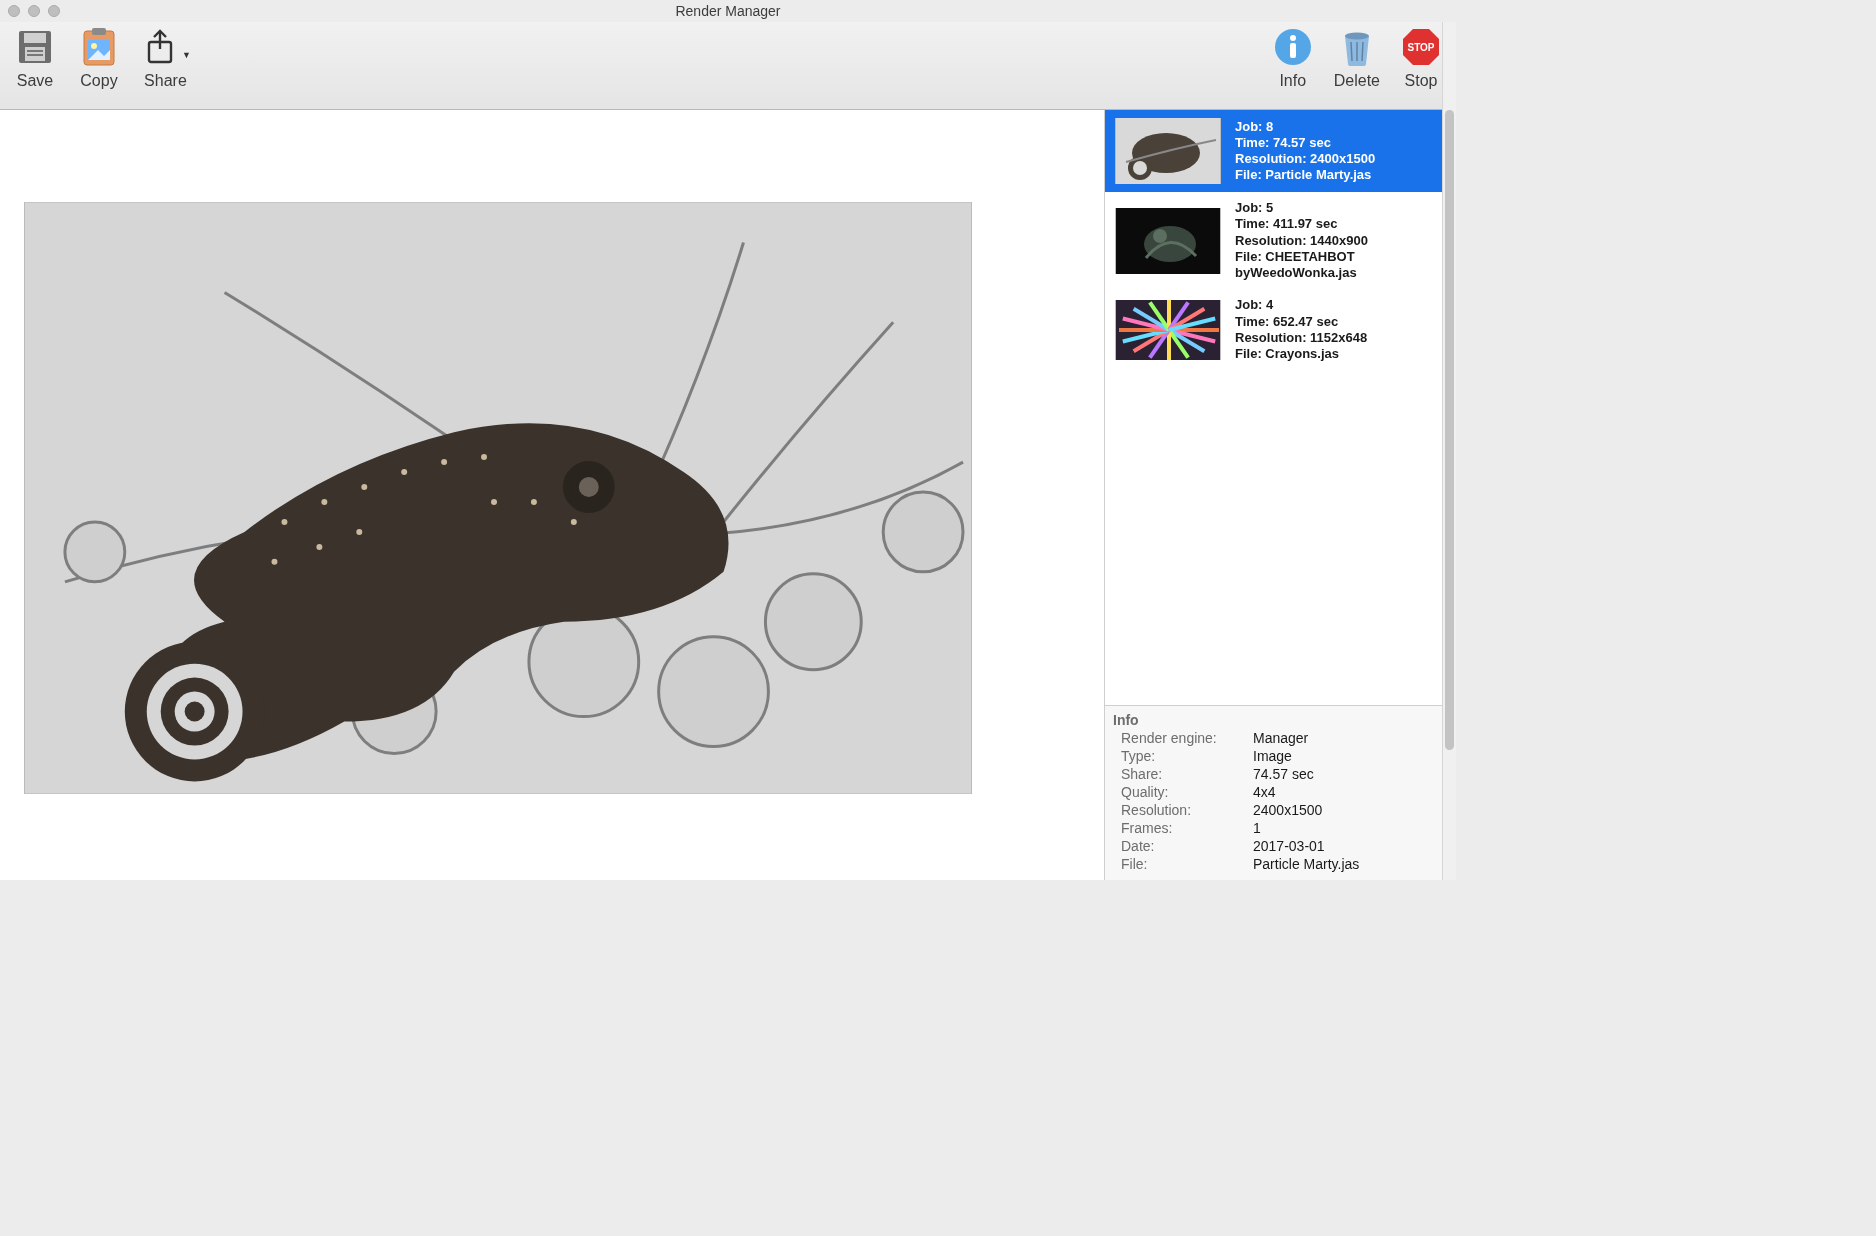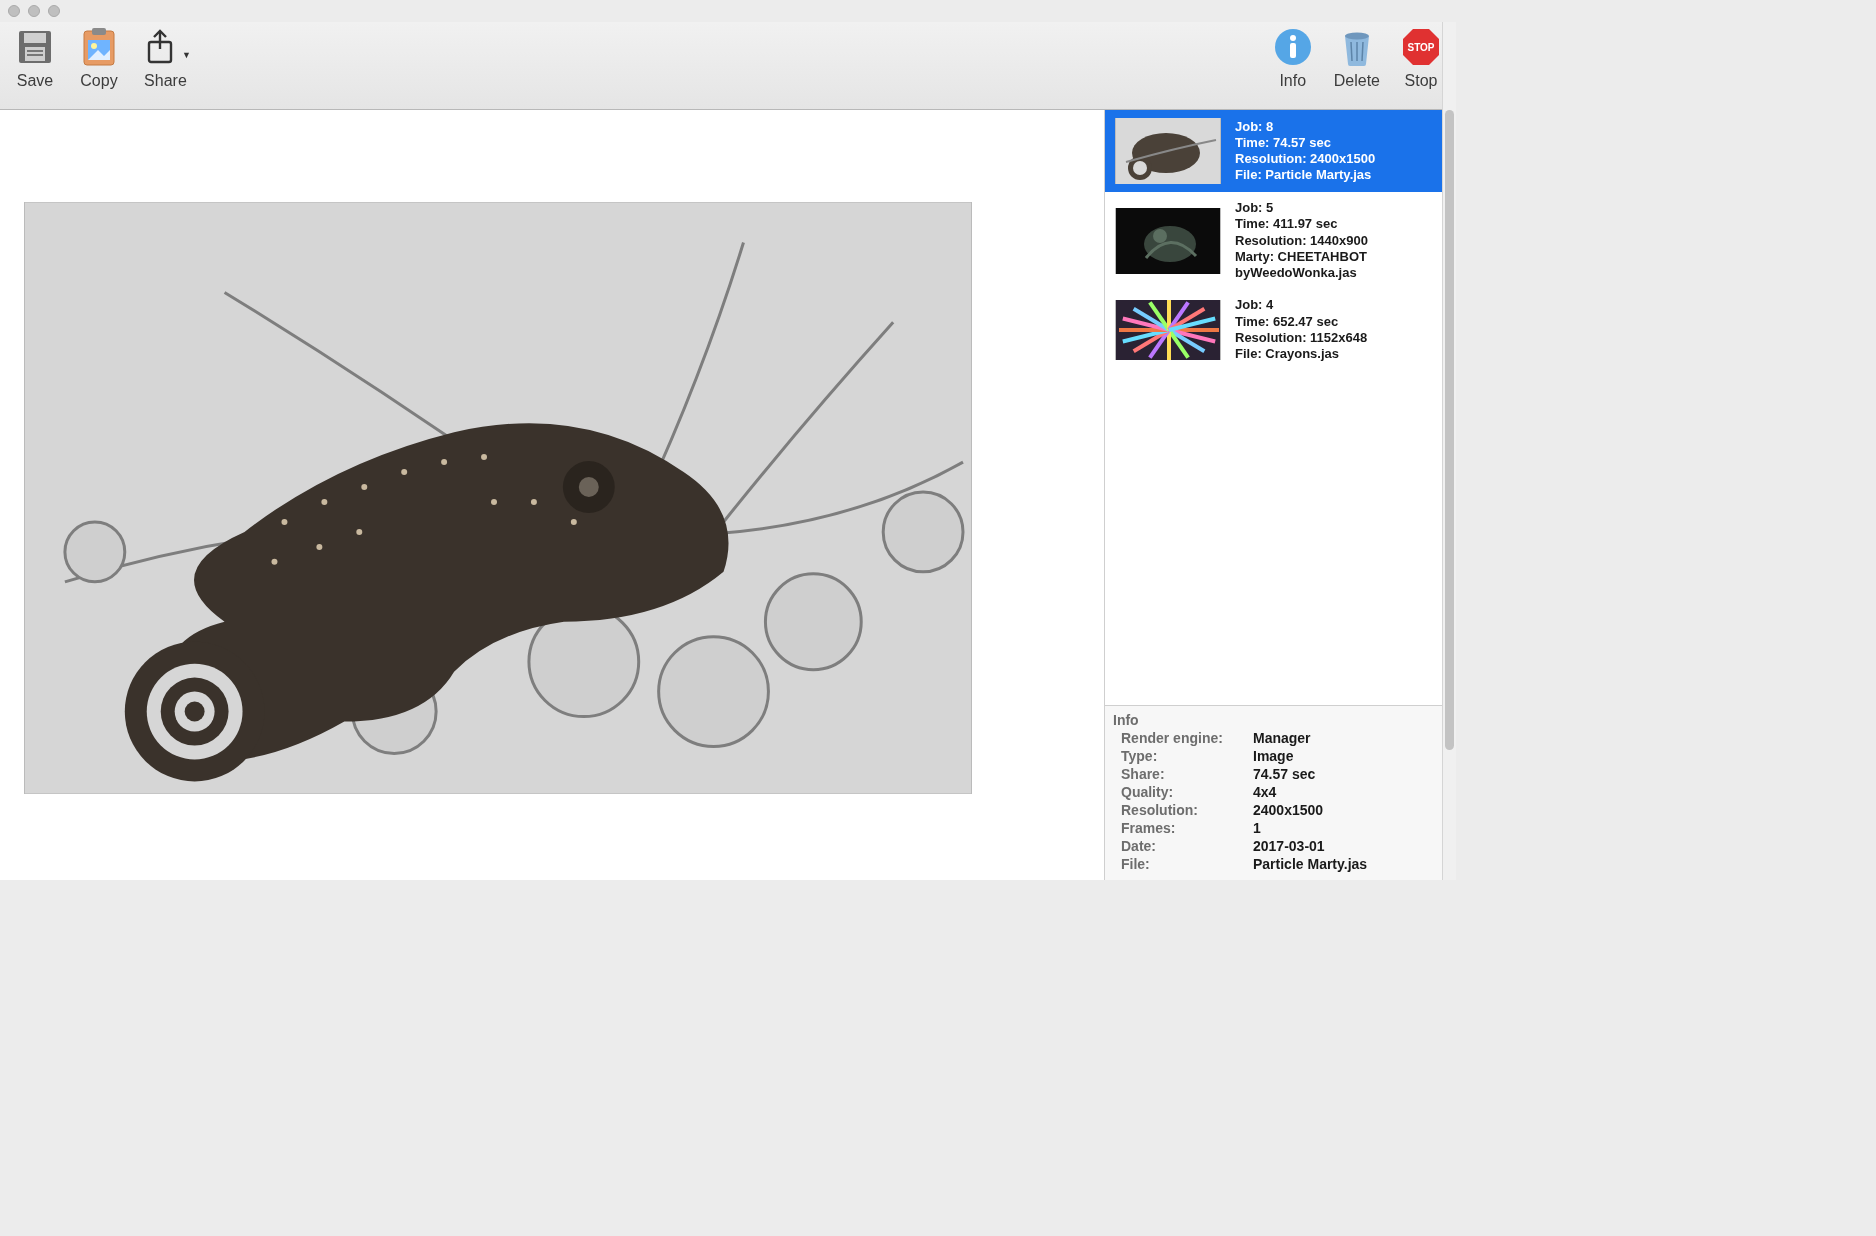--- a/index.html
+++ b/index.html
@@ -87,21 +87,21 @@
   }
   .thumb.tall { height: 80px; width: 80px; margin-left:13px; margin-right:13px;}
   .job-meta { line-height: 1.25; white-space: pre-line; }
   .info-panel {
     border-top: 1px solid #cfcfcf; padding: 6px 8px 8px 8px;
     background: #f7f7f7; font-size: 14px;
   }
   .info-heading { font-weight: 700; color: #6d6d6d; margin-bottom: 2px; }
   .info-grid {
     display: grid; grid-template-columns: 140px 1fr; row-gap: 2px;
-    font-weight: 700;
+    font-weight: 400;
   }
   .info-key { color: #6d6d6d; padding-left: 8px;}
   .info-val { color: #1a1a1a; }
   
   .vscrollbar {
     position: absolute; right: 0; top: 22px; bottom: 0; width: 14px;
     background: #f0f0f0; border-left: 1px solid #d5d5d5;
   }
   .vscrollbar .thumb-bar {
     position: absolute; left: 2px; right: 2px; top: 88px; height: 640px;
@@ -116,20 +116,21 @@
 <body>
 
 <div class="window">
 
   <div class="titlebar">
     <div class="traffic-lights">
       <div class="traffic-light"></div>
       <div class="traffic-light"></div>
       <div class="traffic-light"></div>
     </div>
+    <div class="title">Render Manager</div>
   </div>
 
   <div class="toolbar">
     <div class="toolbar-group">
 
       <div class="toolbar-item">
         <div class="toolbar-icon">
           <svg width="34" height="34" viewBox="0 0 34 34">
             <rect x="1" y="1" width="32" height="32" rx="2" fill="#6d6d6d"></rect>
             <rect x="6" y="3" width="22" height="10" fill="#d0d0d0"></rect>
@@ -276,21 +277,21 @@
           </div>
           <div class="job-item">
             <div class="thumb">
               <svg width="106" height="66">
                 <rect width="106" height="66" fill="#0b0b0b"></rect>
                 <ellipse cx="54" cy="36" rx="26" ry="18" fill="#39463d"></ellipse>
                 <circle cx="44" cy="28" r="7" fill="#5b6e60"></circle>
                 <path d="M30 50 Q54 20 80 48" stroke="#5c6f61" stroke-width="3" fill="none"></path>
               </svg>
             </div>
-            <div class="job-meta"><div>Job: 5</div><div>Time: 411.97 sec</div><div>Resolution: 1440x900</div><div>Marty: CHEETAHBOT byWeedoWonka.jas</div></div>
+            <div class="job-meta"><div>Job: 5</div><div>Time: 411.97 sec</div><div>Resolution: 1440x900</div><div>File: CHEETAHBOT byWeedoWonka.jas</div></div>
           </div>
           <div class="job-item">
             <div class="thumb" style="height: 60px;">
               <svg width="106" height="60">
                 <rect width="106" height="60" fill="#2a2233"></rect>
                 <line x1="53" y1="30" x2="103" y2="30" stroke="#e74" stroke-width="4"></line>
                 <line x1="53" y1="30" x2="99.19397662556435" y2="41.48050297095269" stroke="#f7b" stroke-width="4"></line>
                 <line x1="53" y1="30" x2="88.35533905932738" y2="51.21320343559643" stroke="#7cf" stroke-width="4"></line>
                 <line x1="53" y1="30" x2="72.1341716182545" y2="57.7163859753386" stroke="#9f6" stroke-width="4"></line>
                 <line x1="53" y1="30" x2="53" y2="60" stroke="#fd5" stroke-width="4"></line>

